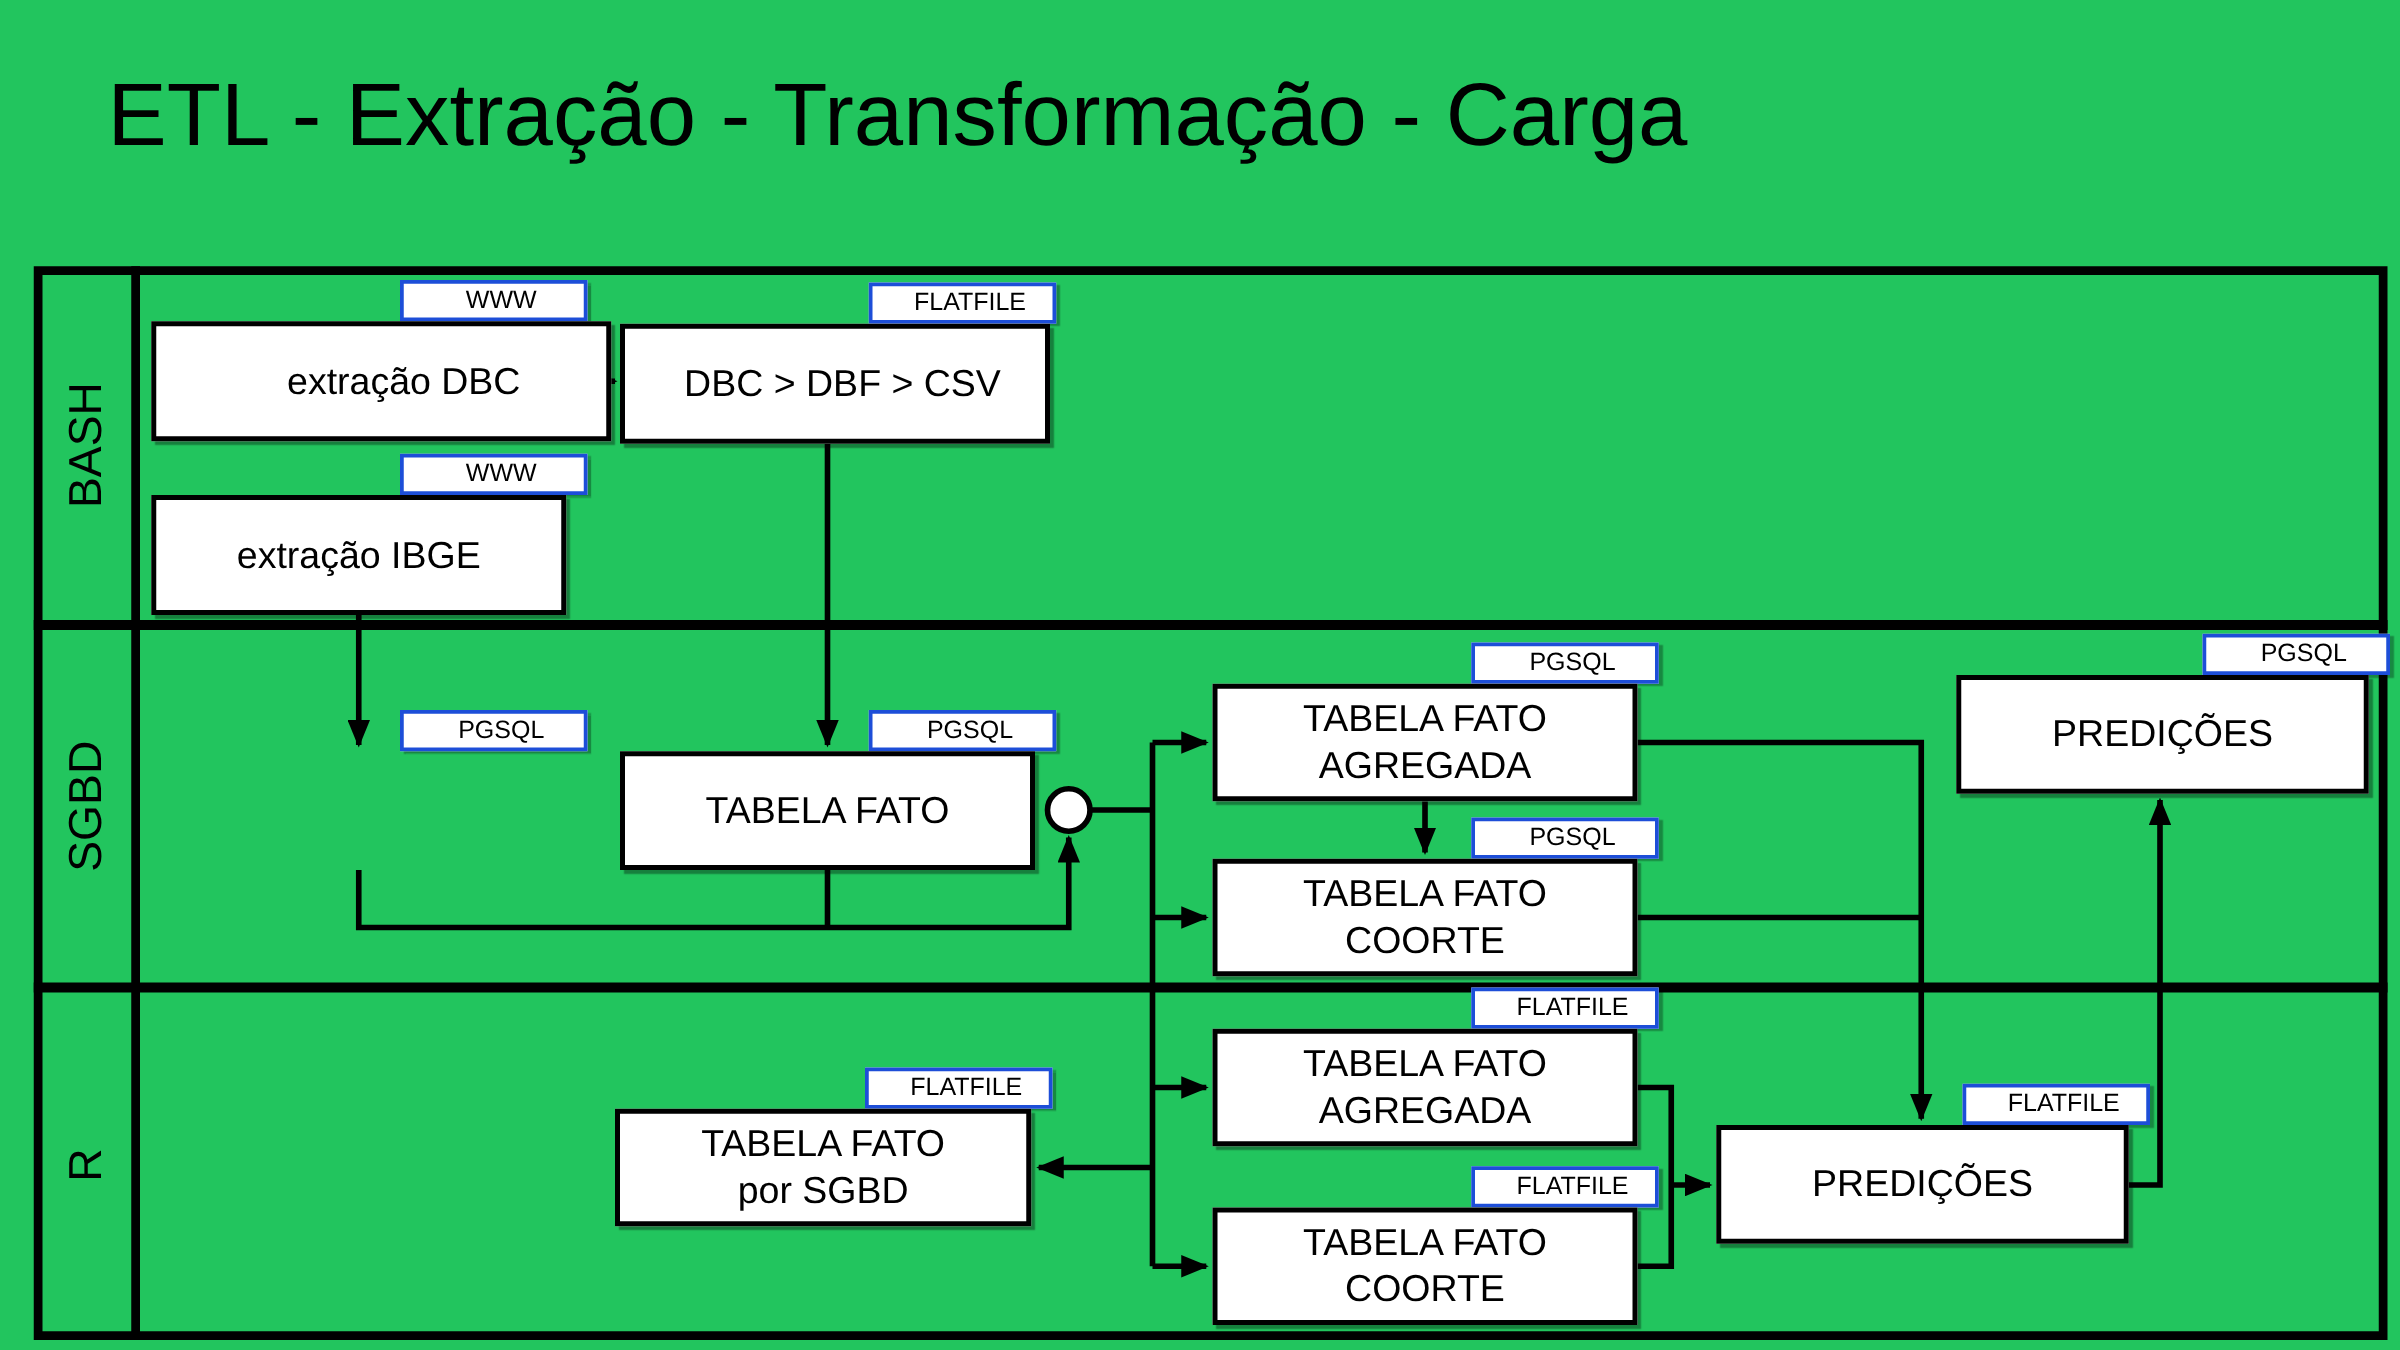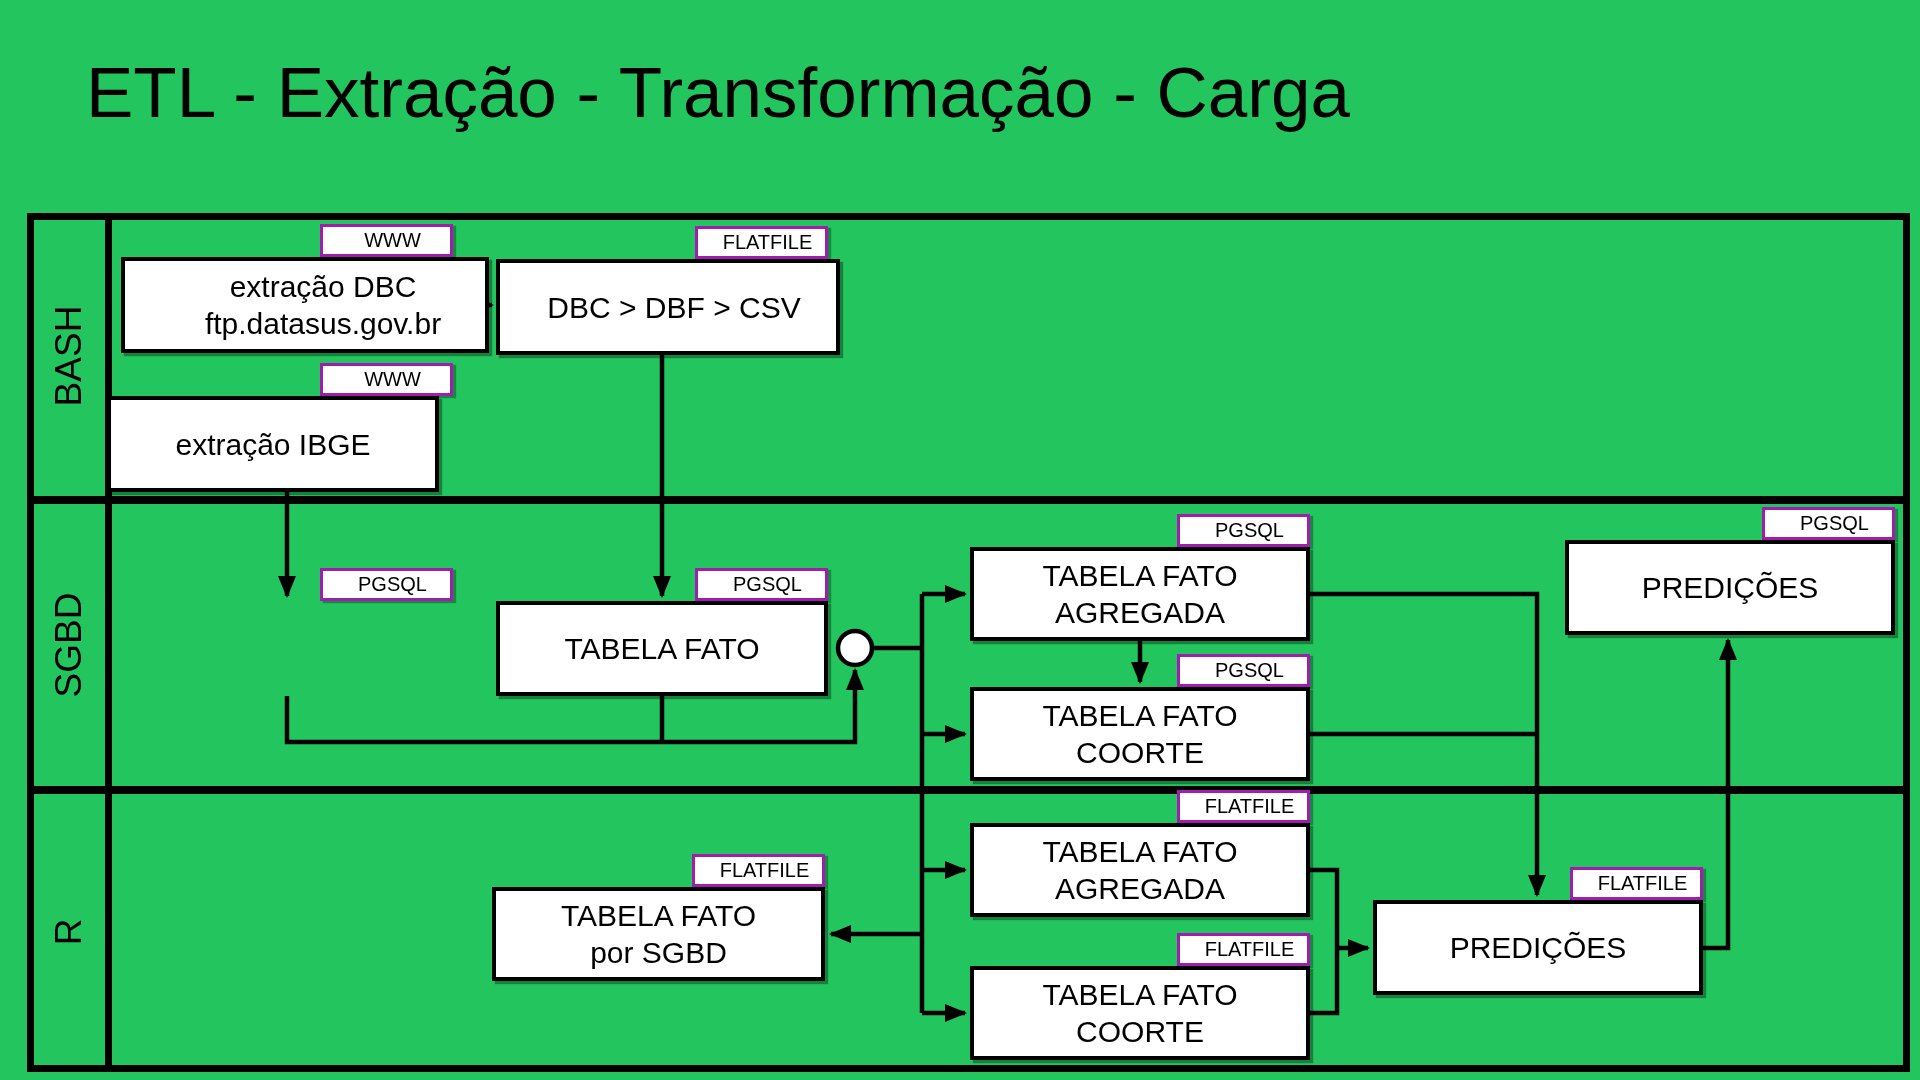--- a/index.html
+++ b/index.html
@@ -12,21 +12,21 @@
   .lane-line{position:absolute;left:27px;width:1883px;height:8px;background:#000;}
   .lane-label{position:absolute;font-size:37px;color:#000;transform:translate(-50%,-50%) rotate(-90deg);white-space:nowrap;}
   
   svg.connectors{position:absolute;left:0;top:0;z-index:2;}
   svg.connectors path,svg.connectors circle{stroke:#000;stroke-width:4.5px;fill:none;}
   svg.connectors circle{fill:#fff;}
   
   .node{position:absolute;background:#fff;border:4px solid #000;z-index:3;
         display:flex;flex-direction:column;align-items:center;justify-content:center;
         font-size:30px;line-height:37px;text-align:center;box-shadow:3px 3px 1px rgba(0,0,0,0.35);}
-  .tab{position:absolute;background:#fff;border:3px solid #a21caf;z-index:3;height:33px;width:133px;
+  .tab{position:absolute;background:#fff;border:3px solid #1d4ed8;z-index:3;height:33px;width:150px;
        display:flex;align-items:center;justify-content:center;font-size:20px;
        box-shadow:3px 2px 1px rgba(0,0,0,0.30);box-sizing:border-box;padding-left:12px;}
 </style>
 </head>
 <body>
 
 <div class="stage">
 
   <div class="title">ETL - Extração - Transformação - Carga</div>
 
@@ -62,31 +62,30 @@
     <path d="M1310,594 L1537,594 L1537,895" marker-end="url(#arr)"></path>
     <path d="M1310,734 L1537,734"></path>
     <path d="M1310,870 L1337,870 L1337,1013 L1310,1013"></path>
     <path d="M1337,948 L1368,948" marker-end="url(#arr)"></path>
     <path d="M1703,948 L1728,948 L1728,640" marker-end="url(#arr)"></path>
   </svg>
 
   <div class="tab" style="left:320px;top:224px;">WWW</div>
   <div class="node" style="left:121px;top:257px;width:324px;height:88px;padding-left:36px;">
     <span>extração DBC</span>
-    <span>ftp.datasus.gov.br</span>
   </div>
 
   <div class="tab" style="left:695px;top:226px;">FLATFILE</div>
   <div class="node" style="left:496px;top:259px;width:324px;height:88px;padding-left:12px;">
     <span>DBC &gt; DBF &gt; CSV</span>
     <span></span>
   </div>
 
   <div class="tab" style="left:320px;top:363px;">WWW</div>
-  <div class="node" style="left:107px;top:396px;width:324px;height:88px;">
+  <div class="node" style="left:121px;top:396px;width:324px;height:88px;">
     <span>extração IBGE</span>
   </div>
 
   <div class="tab" style="left:320px;top:568px;">PGSQL</div>
 
   <div class="tab" style="left:695px;top:568px;">PGSQL</div>
   <div class="node" style="left:496px;top:601px;width:324px;height:87px;">
     <span>TABELA FATO</span>
     <span></span>
   </div>

